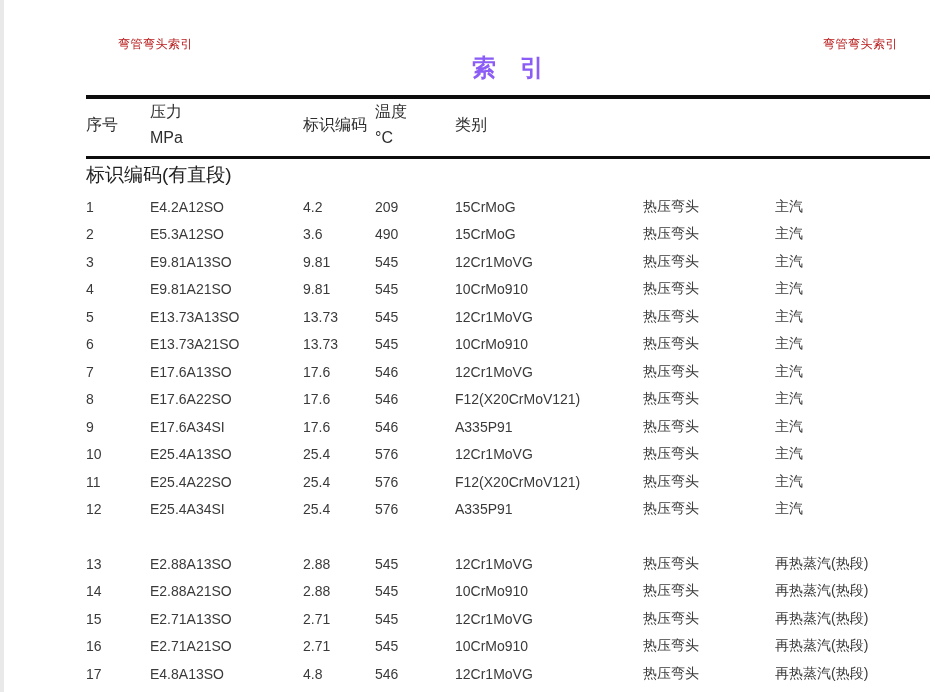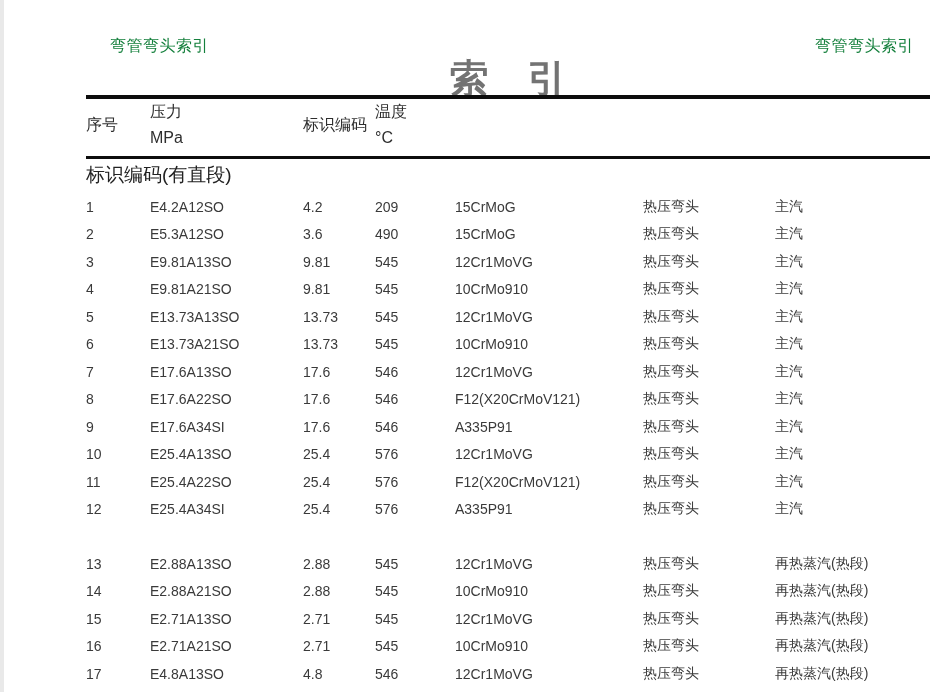--- a/index.html
+++ b/index.html
@@ -10,30 +10,31 @@
     overflow: hidden;
     position: relative;
   }
   .page-edge {
     position: absolute; left: 0; top: 0;
     width: 4px; height: 692px;
     background: #e9e9e9;
   }
   .running-header {
     position: absolute; top: 36px;
-    font-size: 16px; color: #15803d;
+    font-size: 12px; color: #b91c1c;
     letter-spacing: 0.5px;
     white-space: nowrap;
+    margin-left: 8px;
   }
   .running-header.left  { left: 110px; }
   .running-header.right { left: 815px; }
   .doc-title {
     position: absolute; left: 86px; top: 52px; width: 844px;
     text-align: center;
-    font-size: 39px; font-weight: bold; color: #737373;
+    font-size: 24px; font-weight: bold; color: #8b5cf6;
     white-space: pre;
   }
   .rule {
     position: absolute; left: 86px; width: 844px;
     background: #0d0d0d;
   }
   .rule.top { top: 95px; height: 4px; }
   .rule.mid { top: 156px; height: 3px; }
   .colgrid {
     display: grid;
@@ -79,20 +80,21 @@
   <div class="cell">序号</div>
   <div class="cell h2l">
     <div>压力</div>
     <div>MPa</div>
   </div>
   <div class="cell">标识编码</div>
   <div class="cell h2l">
     <div>温度</div>
     <div>°C</div>
   </div>
+  <div class="cell">类别</div>
 </div>
 
 <div class="rule mid"></div>
 
 <div class="section-title">标识编码(有直段)</div>
 
 <div class="rows">
   <div class="row colgrid">
     <div class="cell">1</div>
     <div class="cell">E4.2A12SO</div>

